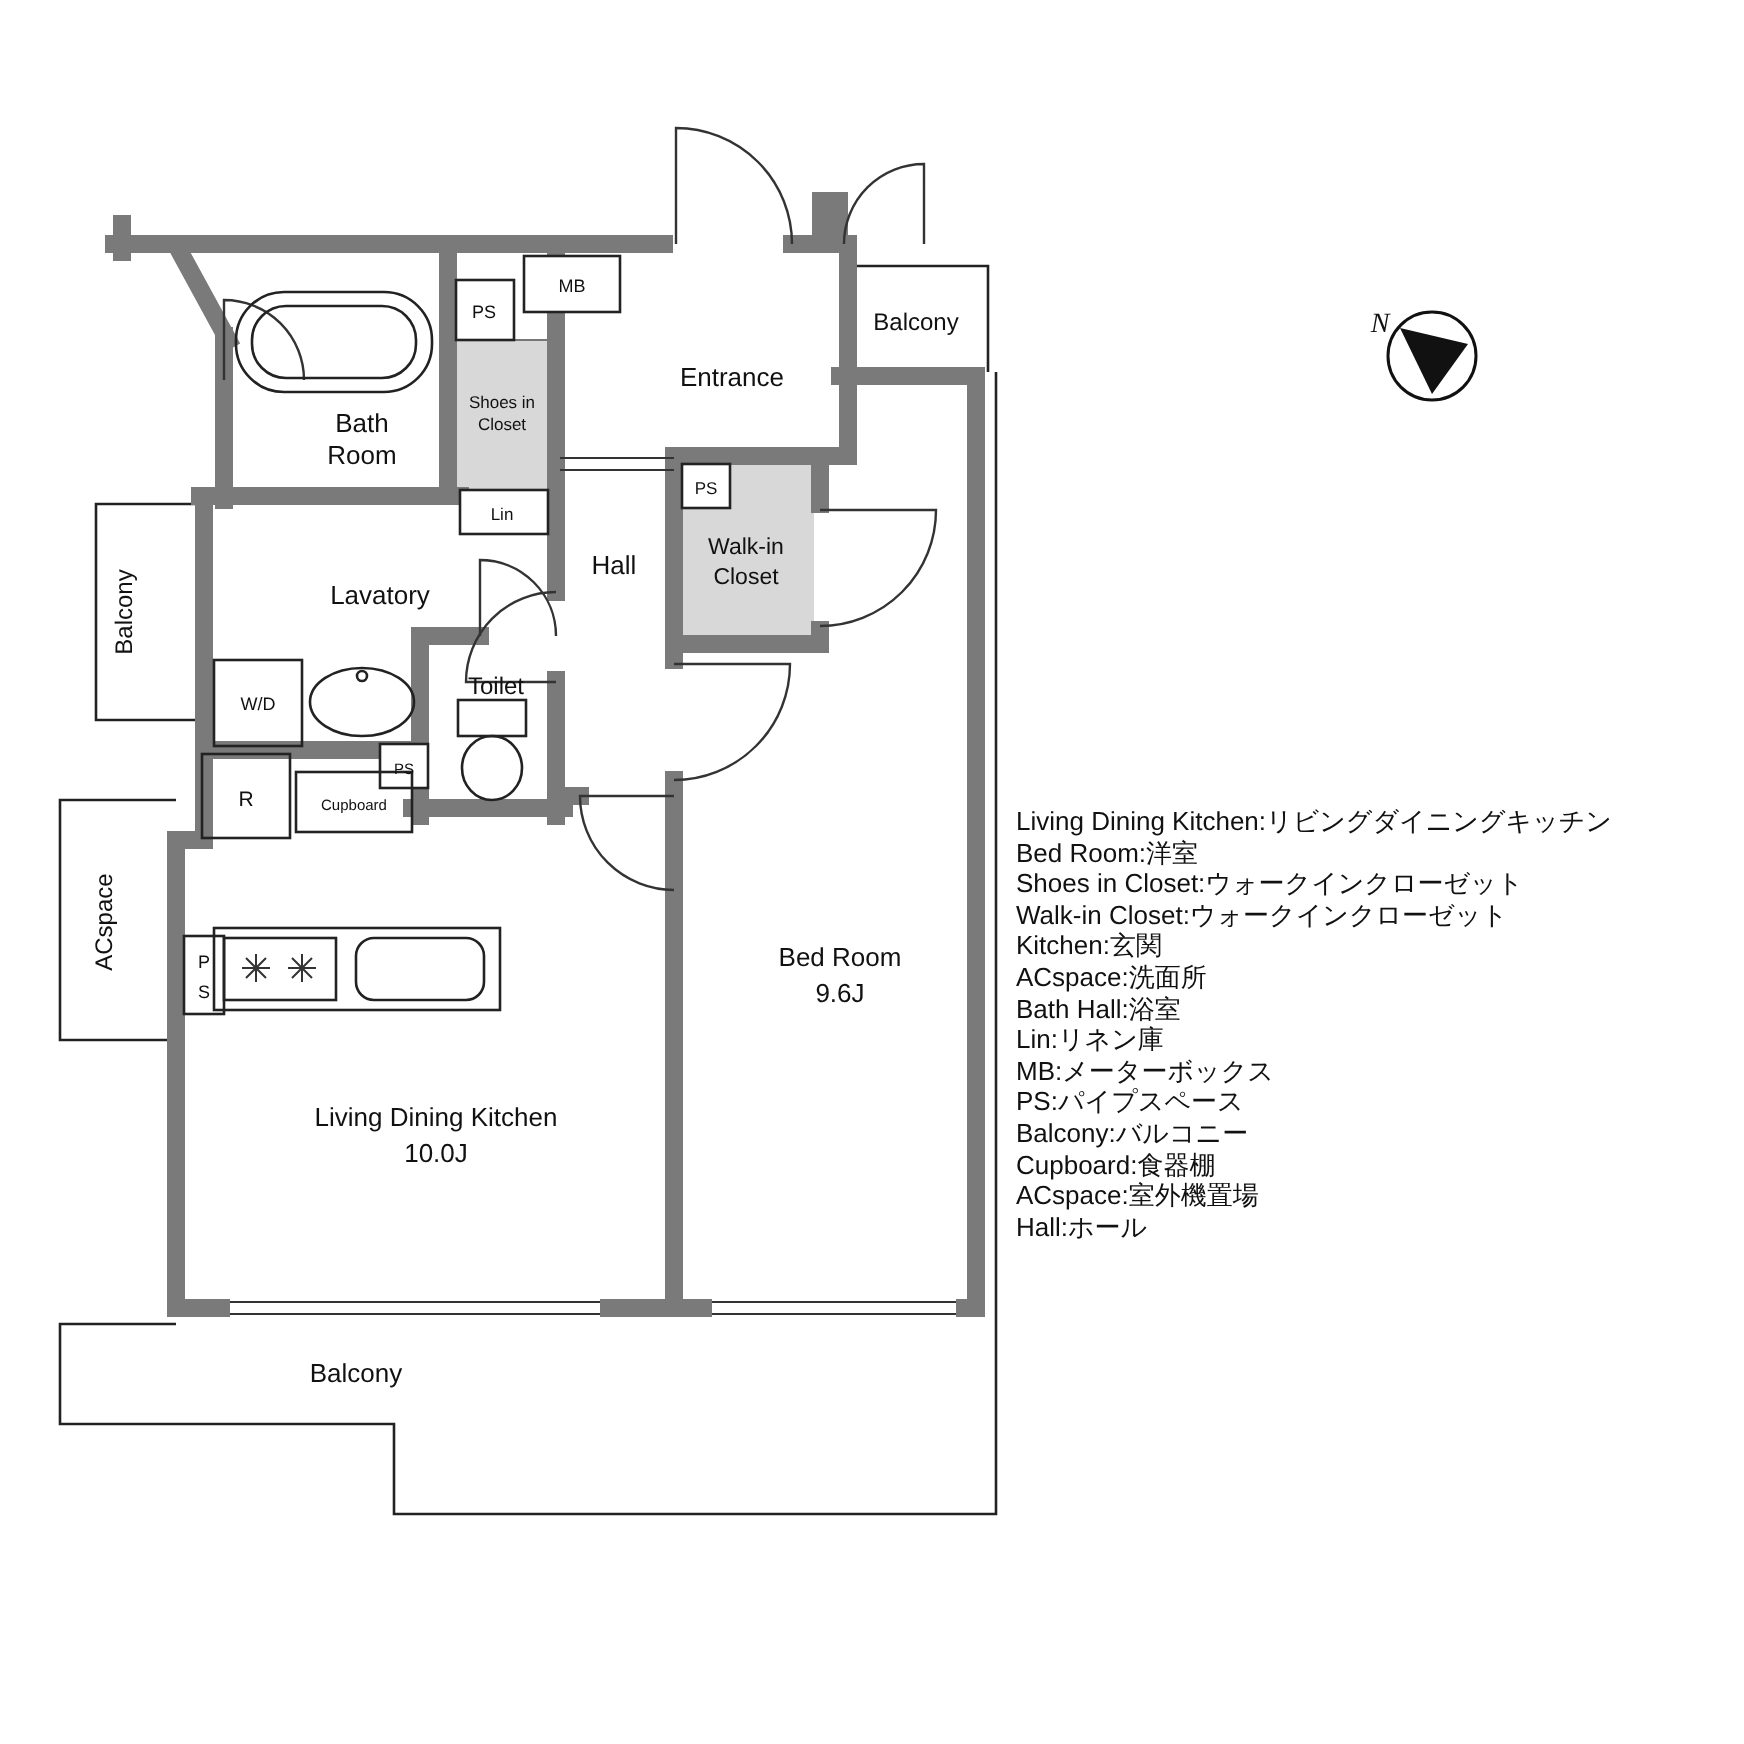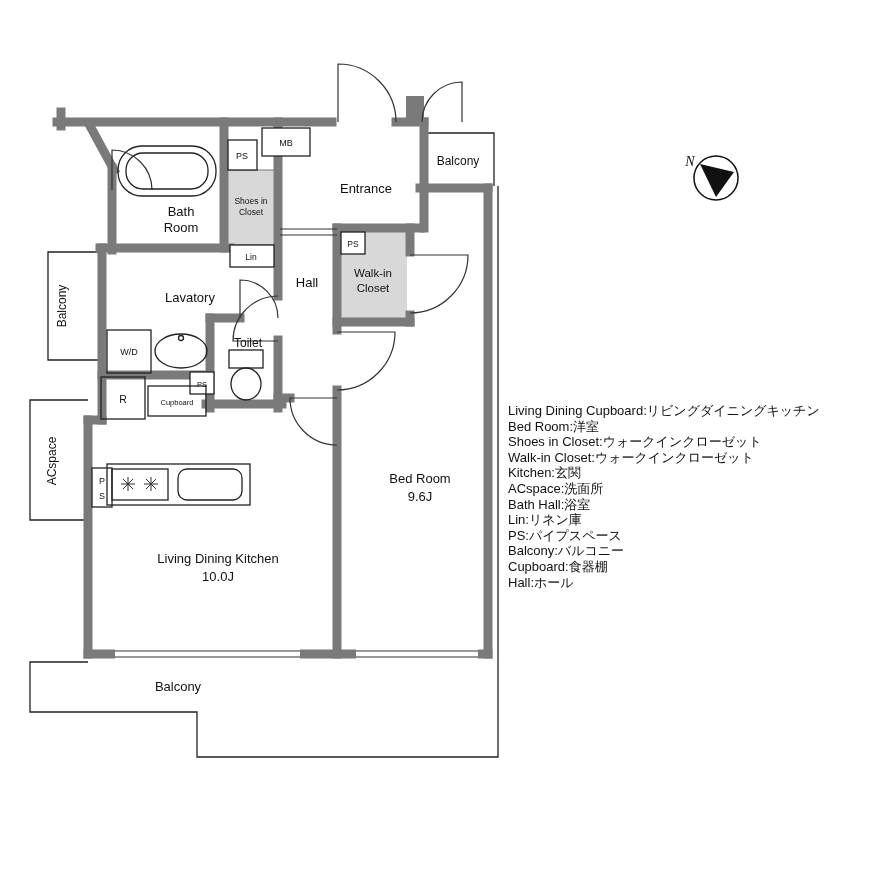--- a/index.html
+++ b/index.html
@@ -150,25 +150,27 @@
   </g>
 
   <g>
     <circle cx="716" cy="178" r="22" fill="#ffffff" stroke="#111" stroke-width="1.5"></circle>
     <polygon points="700,164 734,172 716,197" fill="#111"></polygon>
     <text class="compassN tc" x="690" y="166">N</text>
   </g>
 </svg>
 
 <div class="legend">
-  <div>Living Dining Cupboard:リビングダイニングキッチン</div>
+  <div>Living Dining Kitchen:リビングダイニングキッチン</div>
   <div>Bed Room:洋室</div>
   <div>Shoes in Closet:ウォークインクローゼット</div>
   <div>Walk-in Closet:ウォークインクローゼット</div>
   <div>Kitchen:玄関</div>
   <div>ACspace:洗面所</div>
   <div>Bath Hall:浴室</div>
   <div>Lin:リネン庫</div>
+  <div>MB:メーターボックス</div>
   <div>PS:パイプスペース</div>
   <div>Balcony:バルコニー</div>
   <div>Cupboard:食器棚</div>
+  <div>ACspace:室外機置場</div>
   <div>Hall:ホール</div>
 </div>
 
 </body></html>

